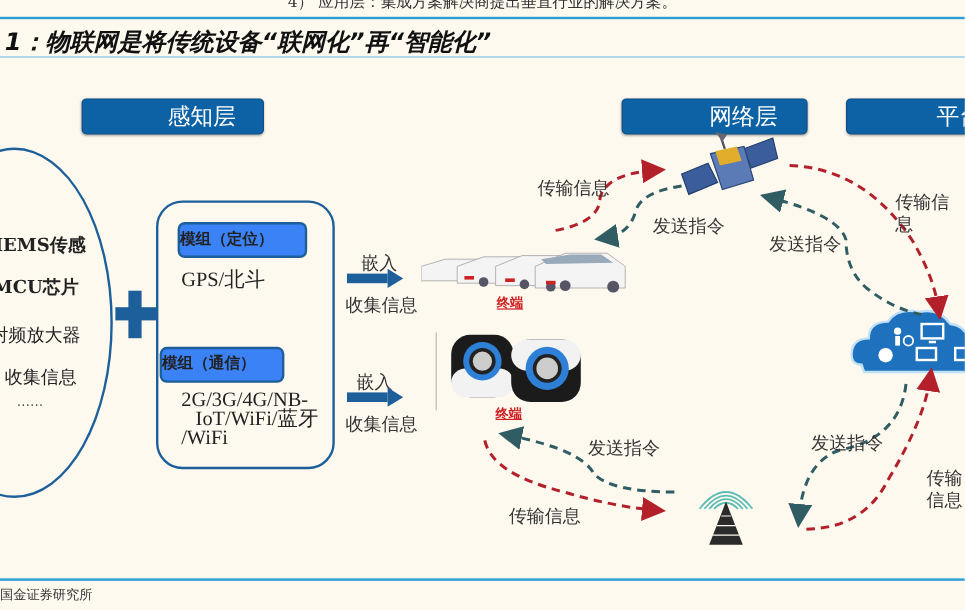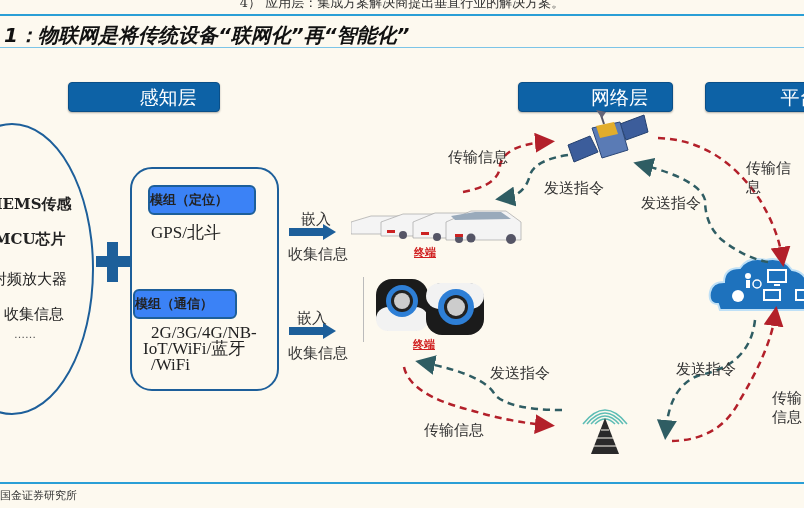--- a/index.html
+++ b/index.html
@@ -45,21 +45,21 @@
 <svg class="abs" style="left:96px;top:242px;" width="34" height="40">
   <rect x="11" y="0" width="11" height="40" fill="#1d5f9a"></rect>
   <rect x="0" y="14" width="34" height="11" fill="#1d5f9a"></rect>
 </svg>
 
 <div class="abs rbox"></div>
 <div class="abs mod" style="left:148px;top:185px;width:104px;">模组（定位）</div>
 <div class="abs modtxt" style="left:151px;top:225px;">GPS/北斗</div>
 <div class="abs mod" style="left:133px;top:289px;width:100px;">模组（通信）</div>
 <div class="abs modtxt" style="left:151px;top:325px;">2G/3G/4G/NB-</div>
-<div class="abs modtxt" style="left:143px;top:341px;">IoT/WiFi/蓝牙</div>
+<div class="abs modtxt" style="left:163px;top:341px;">IoT/WiFi/蓝牙</div>
 <div class="abs modtxt" style="left:151px;top:357px;">/WiFi</div>
 
 <div class="abs small" style="left:301px;top:210px;">嵌入</div>
 <svg class="abs" style="left:289px;top:224px;" width="48" height="16">
   <rect x="0" y="4" width="34" height="8" fill="#1d5f9a"></rect>
     <polygon points="34,0 47,8 34,16" fill="#1d5f9a"></polygon>
 </svg>
 <div class="abs small" style="left:288px;top:245px;">收集信息</div>
 
 <div class="abs small" style="left:297px;top:309px;">嵌入</div>

